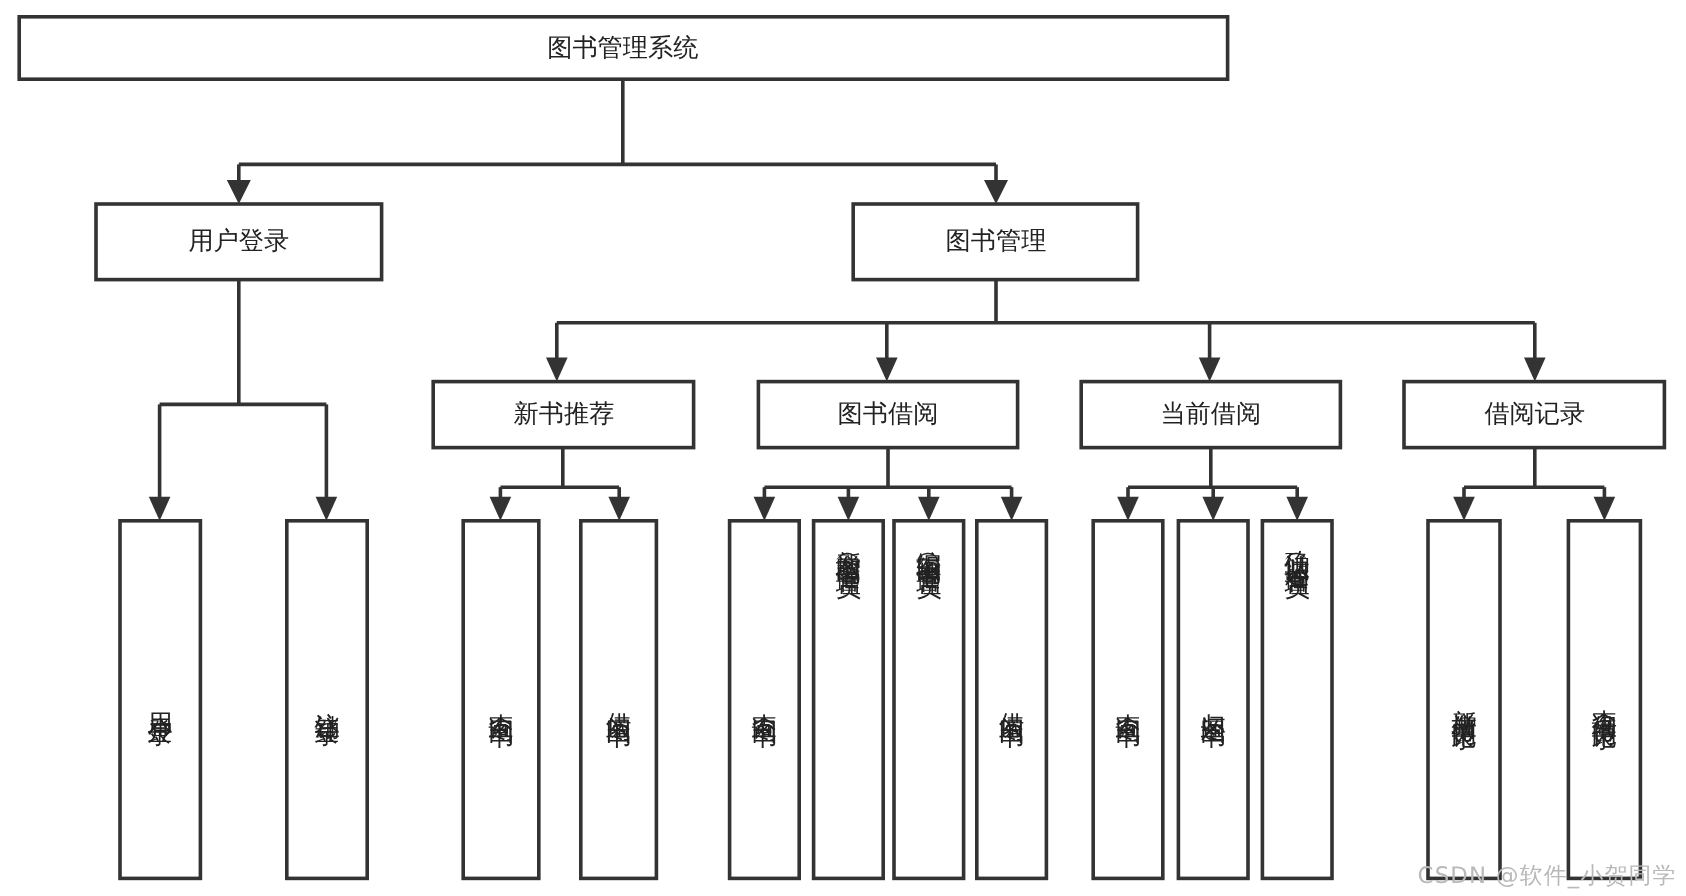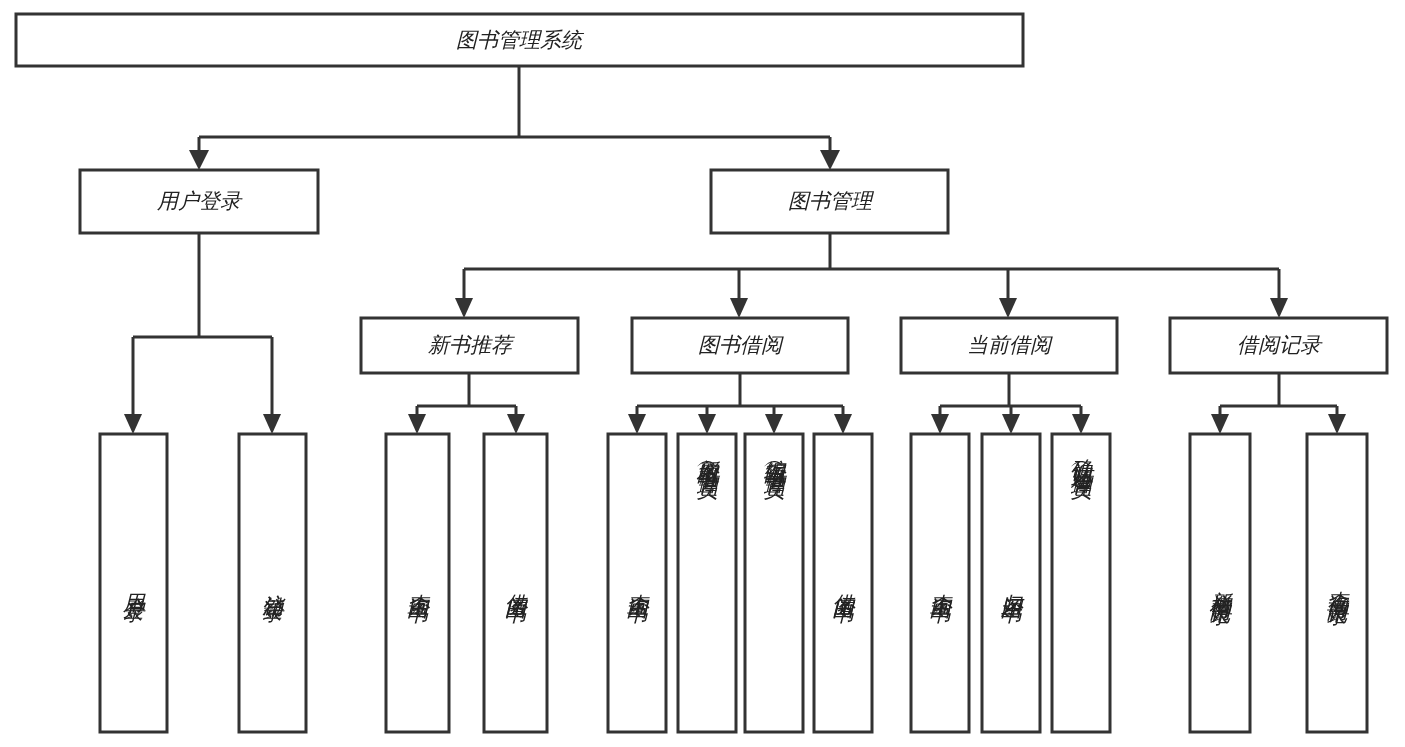--- a/index.html
+++ b/index.html
@@ -12,21 +12,20 @@
     height: 747px;
     font-family: "DejaVu Sans", "Liberation Sans", sans-serif;
     overflow: hidden;
     position: relative;
   }
   #diagram-root {
     position: relative;
     width: 1405px;
     height: 747px;
     background: #ffffff;
-    font-style: italic;
   }
   svg.canvas {
     position: absolute;
     top: 0;
     left: 0;
     width: 1405px;
     height: 747px;
   }
   .box-rect {
     fill: #ffffff;
@@ -253,13 +252,14 @@
   <div class="vlabel-wrap" style="left:1052px; top:434px; width:58px; height:298px; align-items:flex-start; padding-top:8px; box-sizing:border-box;">
     <span class="vlabel">确认归还（管理员）</span>
   </div>
   <div class="vlabel-wrap" style="left:1190px; top:434px; width:60px; height:298px;">
     <span class="vlabel">新增借阅记录</span>
   </div>
   <div class="vlabel-wrap" style="left:1307px; top:434px; width:60px; height:298px;">
     <span class="vlabel">查询借阅记录</span>
   </div>
 
+  <div class="watermark">CSDN @软件_小贺同学</div>
 </div>
 
 </body></html>

